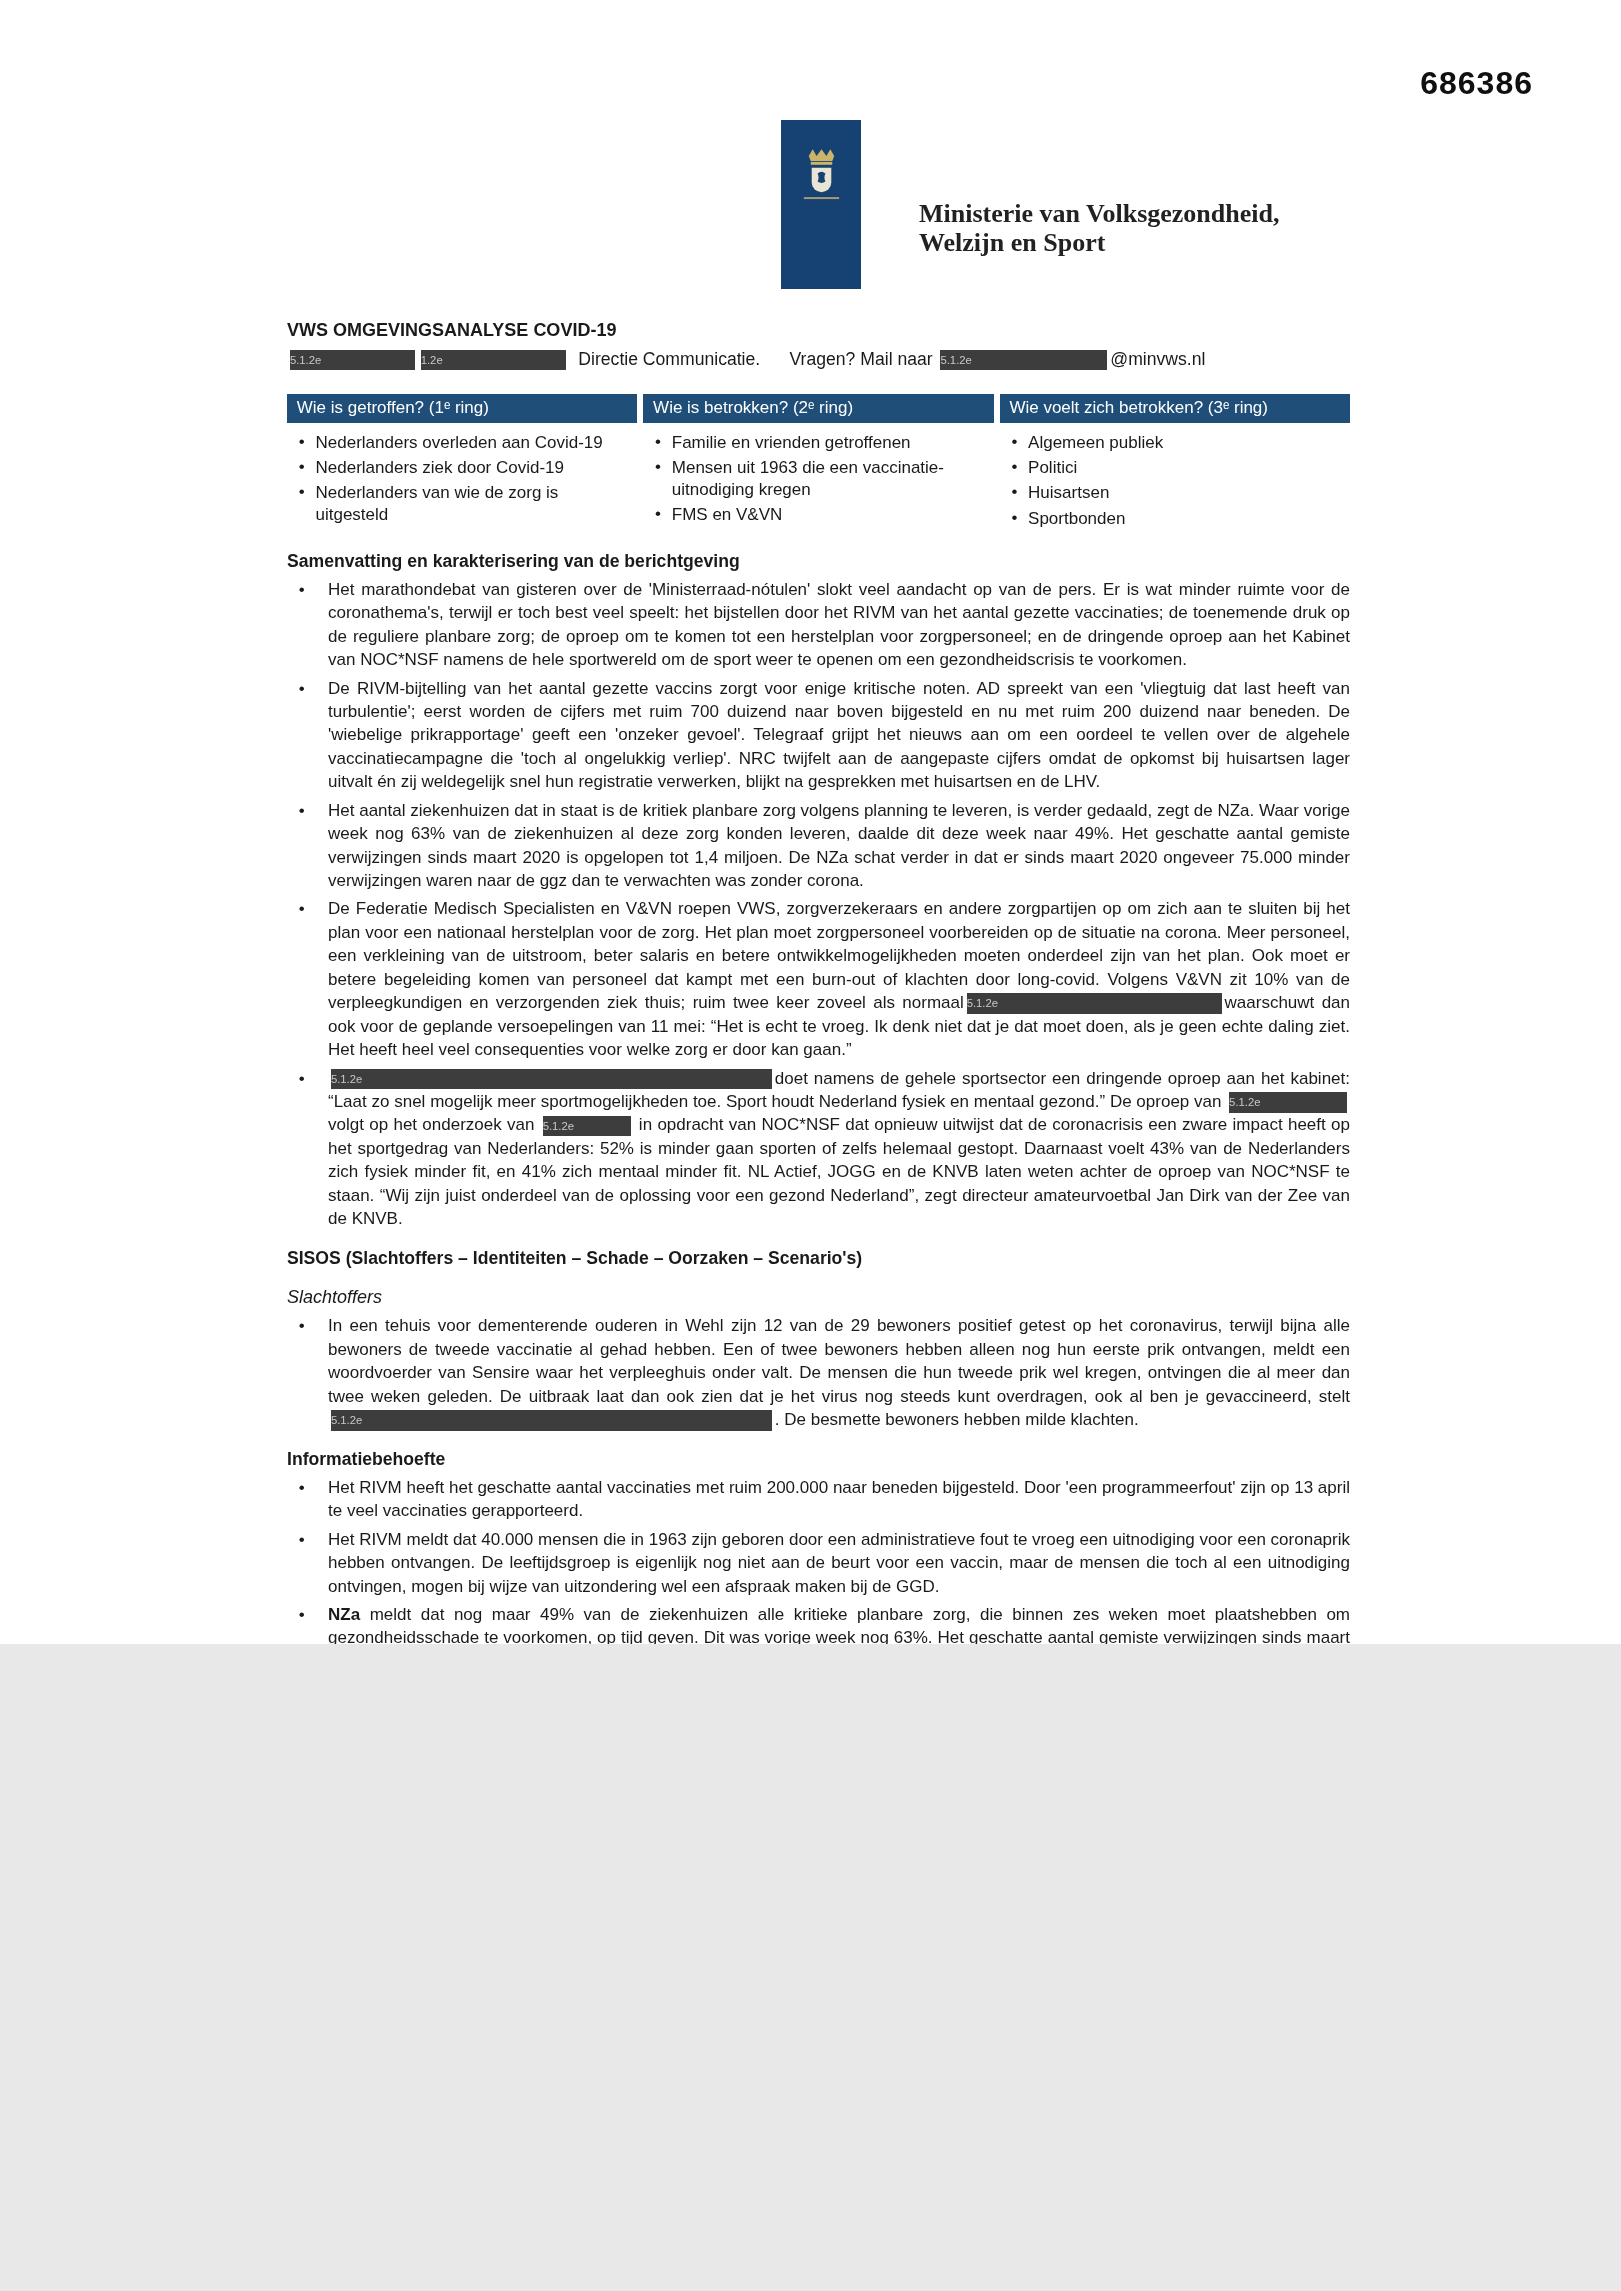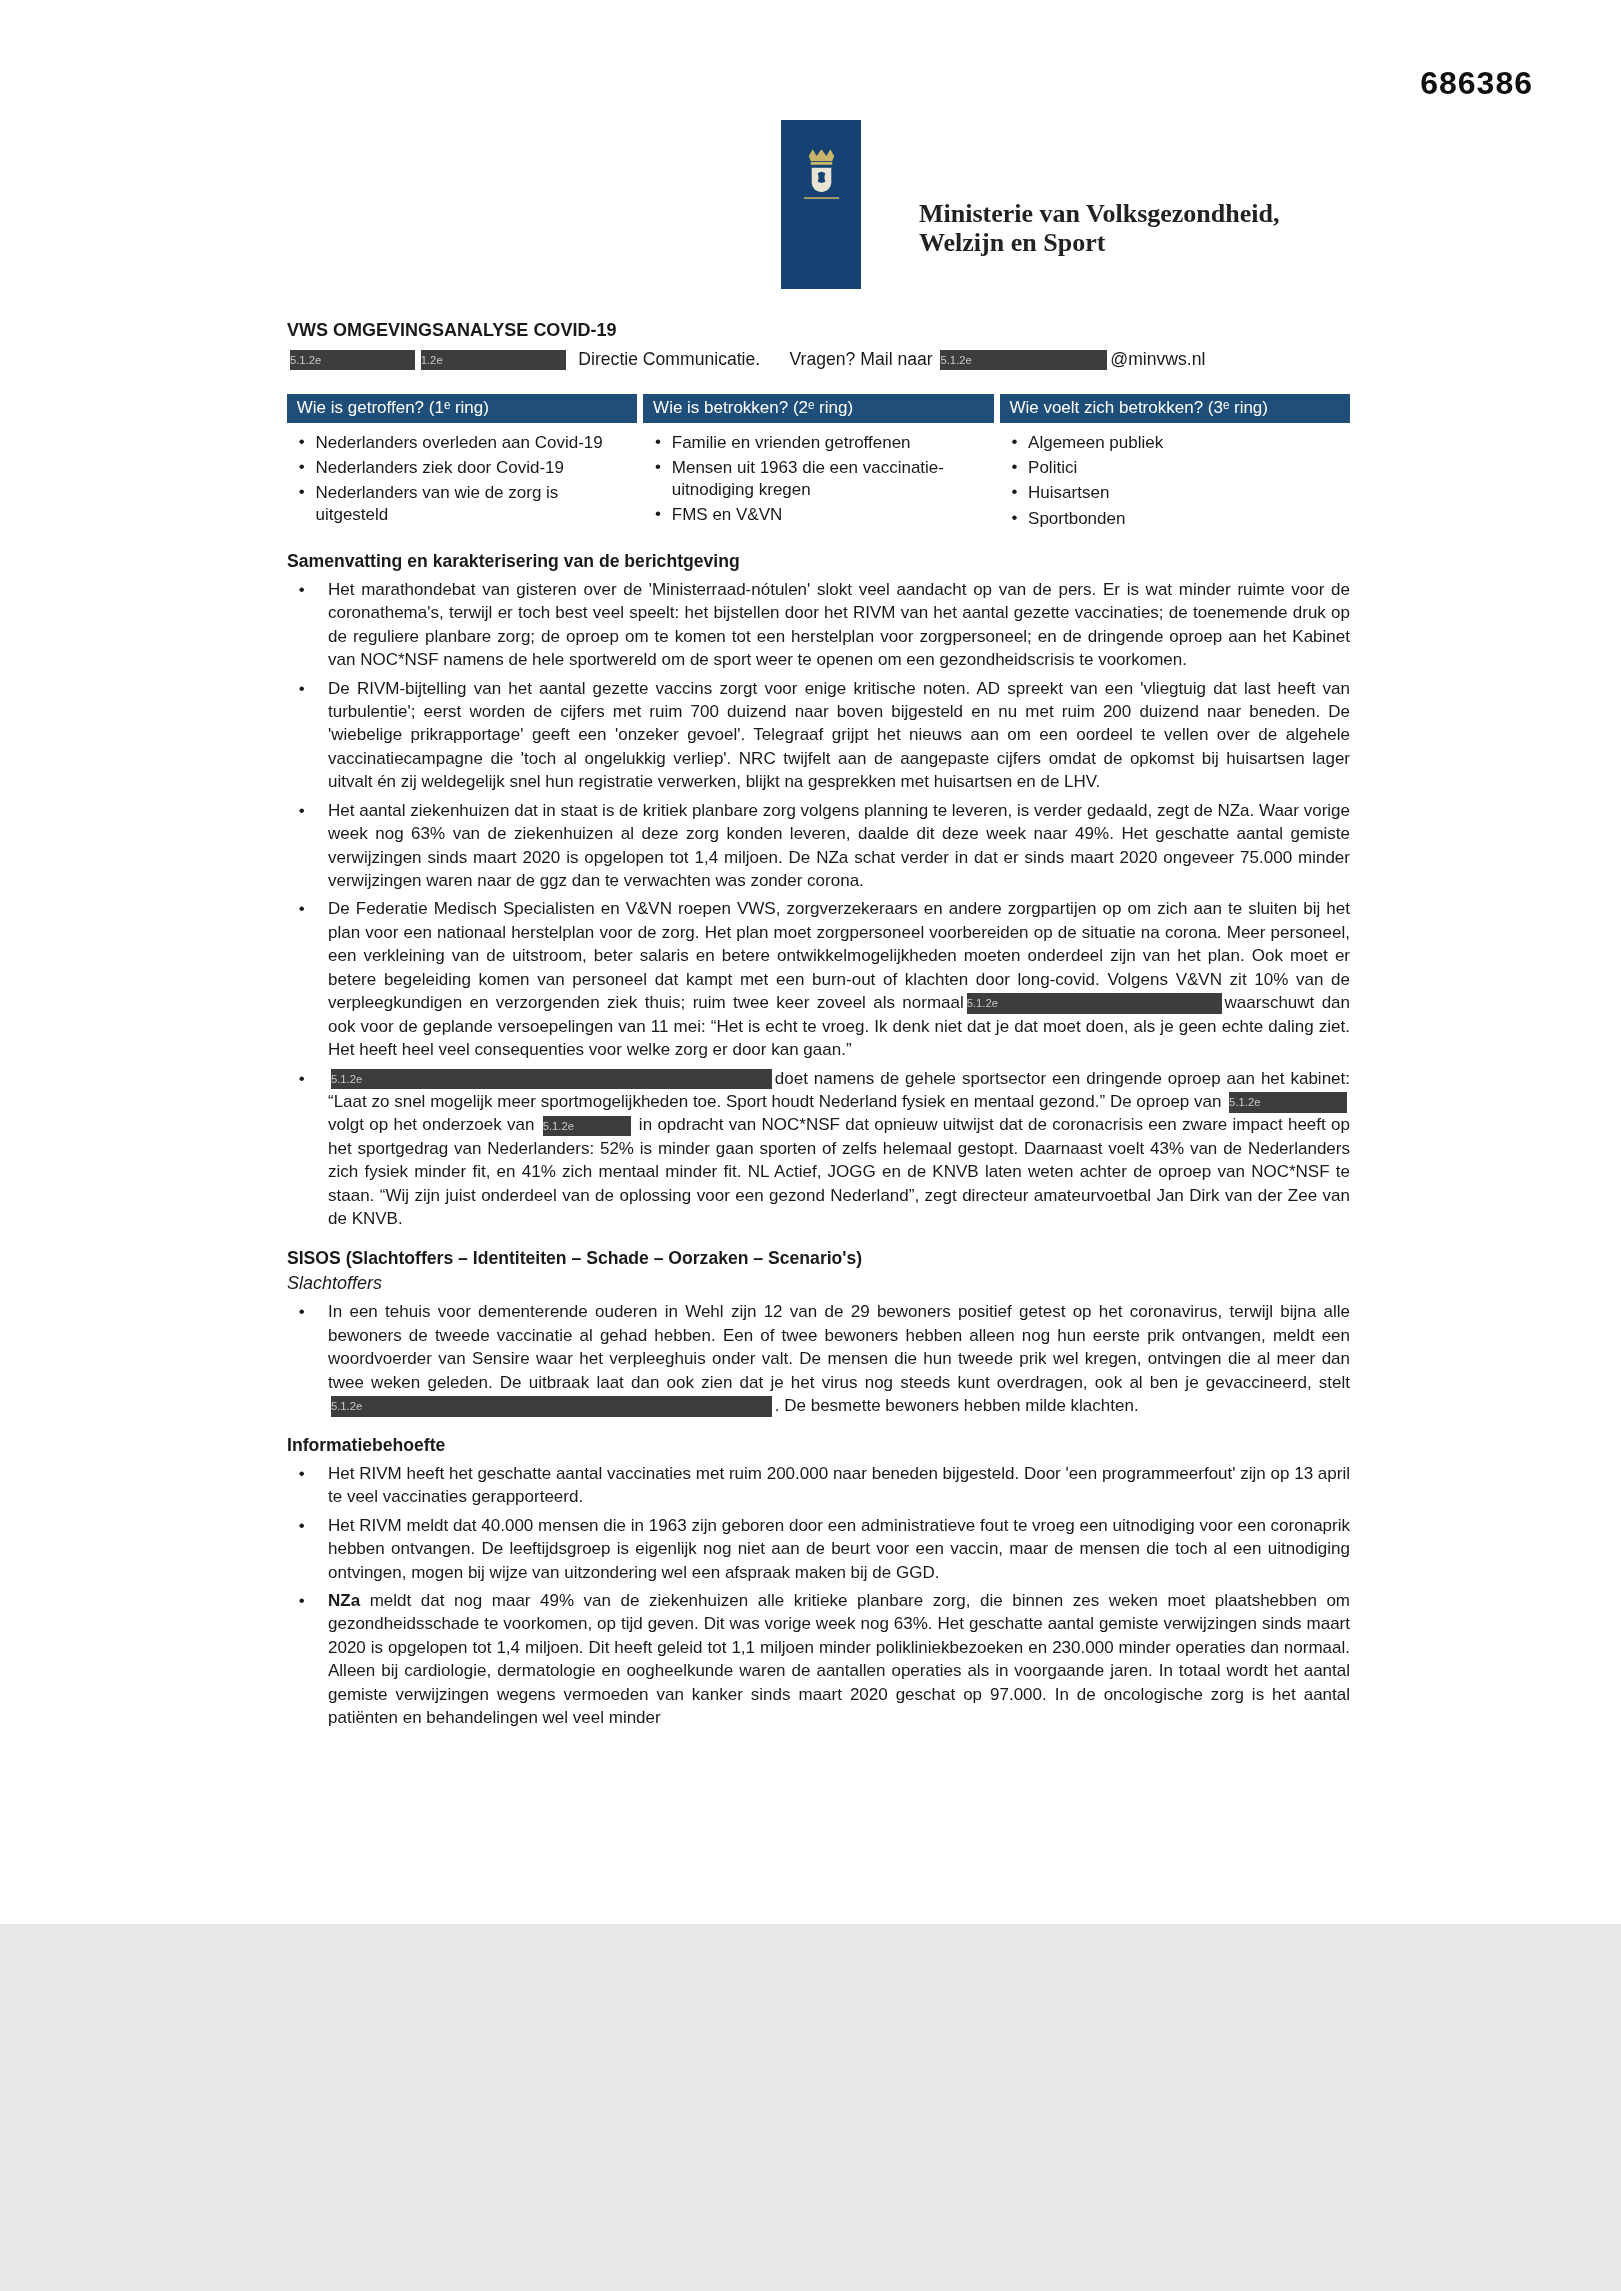--- a/index.html
+++ b/index.html
@@ -1,18 +1,18 @@
 <!DOCTYPE html>
 <html style="--header-blue: #1f4e79; --logo-blue: #154273; --redaction-bg: #3d3d3d; --redaction-text: #c9c9c9; --text: #1a1a1a;"><head>
 <meta charset="utf-8">
 <style>
   html,body { margin:0; padding:0; background:#e8e8e8; }
   .page {
     position:relative;
-    width:1621px; height:1924px;
+    width:1621px; height:1644px;
     margin:0 auto;
     background:#ffffff;
     font-family:"Liberation Sans", sans-serif;
     color:var(--text, #1a1a1a);
     overflow:hidden;
   }
   .doc-number {
     position:absolute; top:65px; right:88px;
     font-size:32px; font-weight:700; letter-spacing:1px; color:#101010;
   }
@@ -52,21 +52,21 @@
   .ring-items li { position:relative; padding-left:16.7px; margin-bottom:3.9px; line-height:1.27; }
   .ring-items li::before { content:"•"; position:absolute; left:0; top:-1px; }
   .section-heading { font-size:17.6px; font-weight:700; margin:17.6px 0 5.9px; }
   .sub-heading { font-size:18px; font-style:italic; margin:0 0 5.9px; }
   .bullets { list-style:none; margin:0; padding:0; }
   .bullets li {
     position:relative; padding-left:41px; margin-bottom:4.9px;
     font-size:17px; line-height:1.38; text-align:justify;
   }
   .bullets li::before { content:"•"; position:absolute; left:11.8px; top:0; }
-  .section-sisos .section-heading { margin-bottom:4px; }
+  .section-sisos .section-heading { margin-bottom:18px; }
   .footer { position:absolute; left:287px; top:1960px; font-size:16.7px; }
 </style>
 </head>
 <body>
 
 <div class="page">
 
   <div class="doc-number">686386</div>
 
   <div class="logo-bar">

